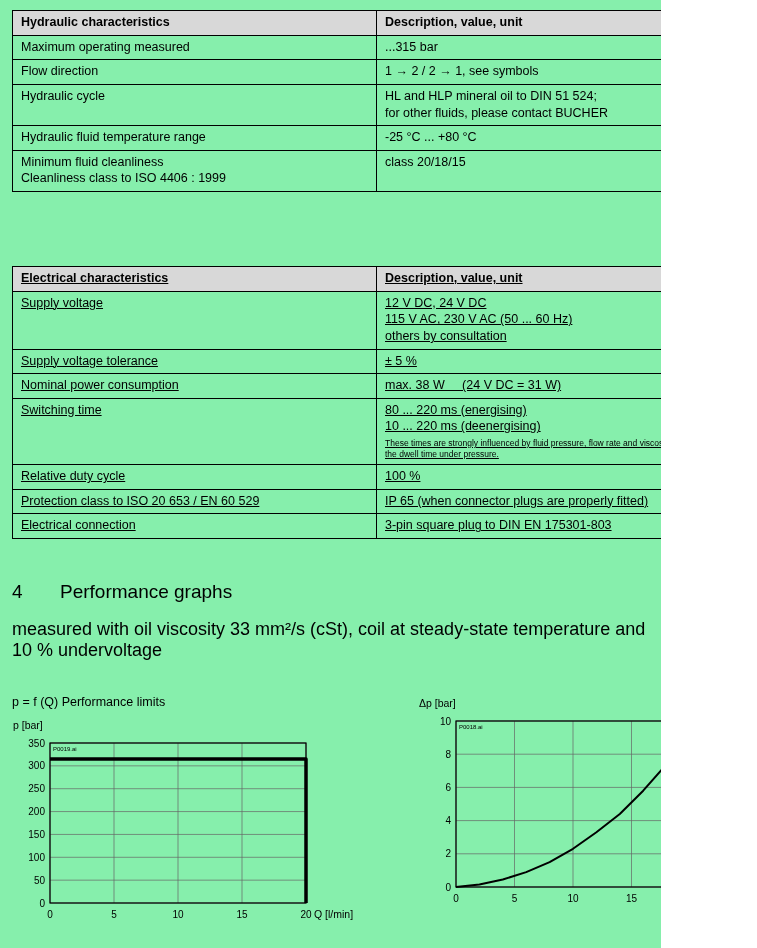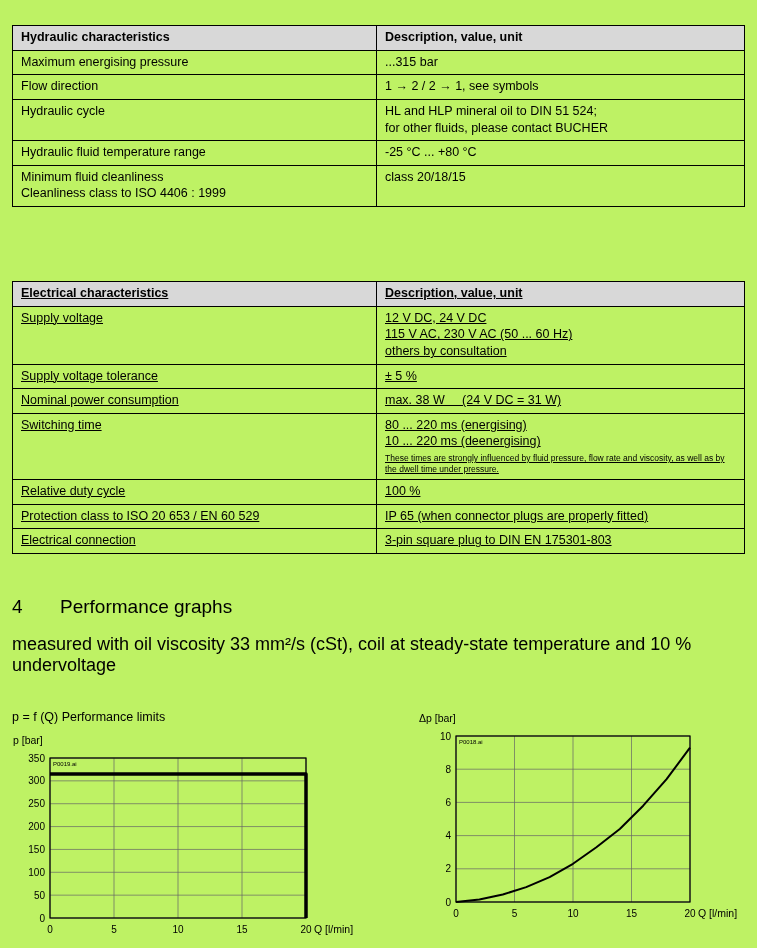--- a/index.html
+++ b/index.html
@@ -1,18 +1,18 @@
 <!DOCTYPE html>
 <html><head>
 <meta charset="utf-8">
 <style>
   * { box-sizing: border-box; }
   html,body { margin:0; padding:0; background:#fff; }
   body { font-family:"Liberation Sans", sans-serif; color:#000; }
-  .page { width:757px; height:948px; padding:25px 12px; overflow:hidden; background:#bef264; }
+  .page { width:661px; height:948px; padding:10px 12px; overflow:hidden; background:#86efac; }
 
   table.spec { width:733px; border-collapse:collapse; table-layout:fixed; font-size:12.5px; }
   table.spec th, table.spec td {
     border:1px solid #000; padding:3px 8px 4px 8px;
     vertical-align:top; text-align:left; line-height:1.33;
   }
   table.spec th { background:#d8d8d8; font-weight:bold; }
   td.lbl, td.val { white-space:pre-line; }
   .tbl-note { display:block; margin-top:3px; font-size:8.5px; line-height:1.3; white-space:normal; }
 
@@ -38,21 +38,21 @@
     <colgroup>
         <col style="width:364px">
         <col>
       </colgroup>
     <tbody>
         <tr>
       <th>Hydraulic characteristics</th>
       <th>Description, value, unit</th>
     </tr>
     <tr>
-      <td class="lbl">Maximum energising pressure</td>
+      <td class="lbl">Maximum operating measured</td>
       <td class="val">...315 bar</td>
     </tr>
     <tr>
       <td class="lbl">Flow direction</td>
       <td class="val">1 → 2  /  2 → 1,  see symbols</td>
     </tr>
     <tr>
       <td class="lbl">Hydraulic cycle</td>
       <td class="val">HL and HLP mineral oil to DIN 51 524;
 for other fluids, please contact BUCHER</td>

